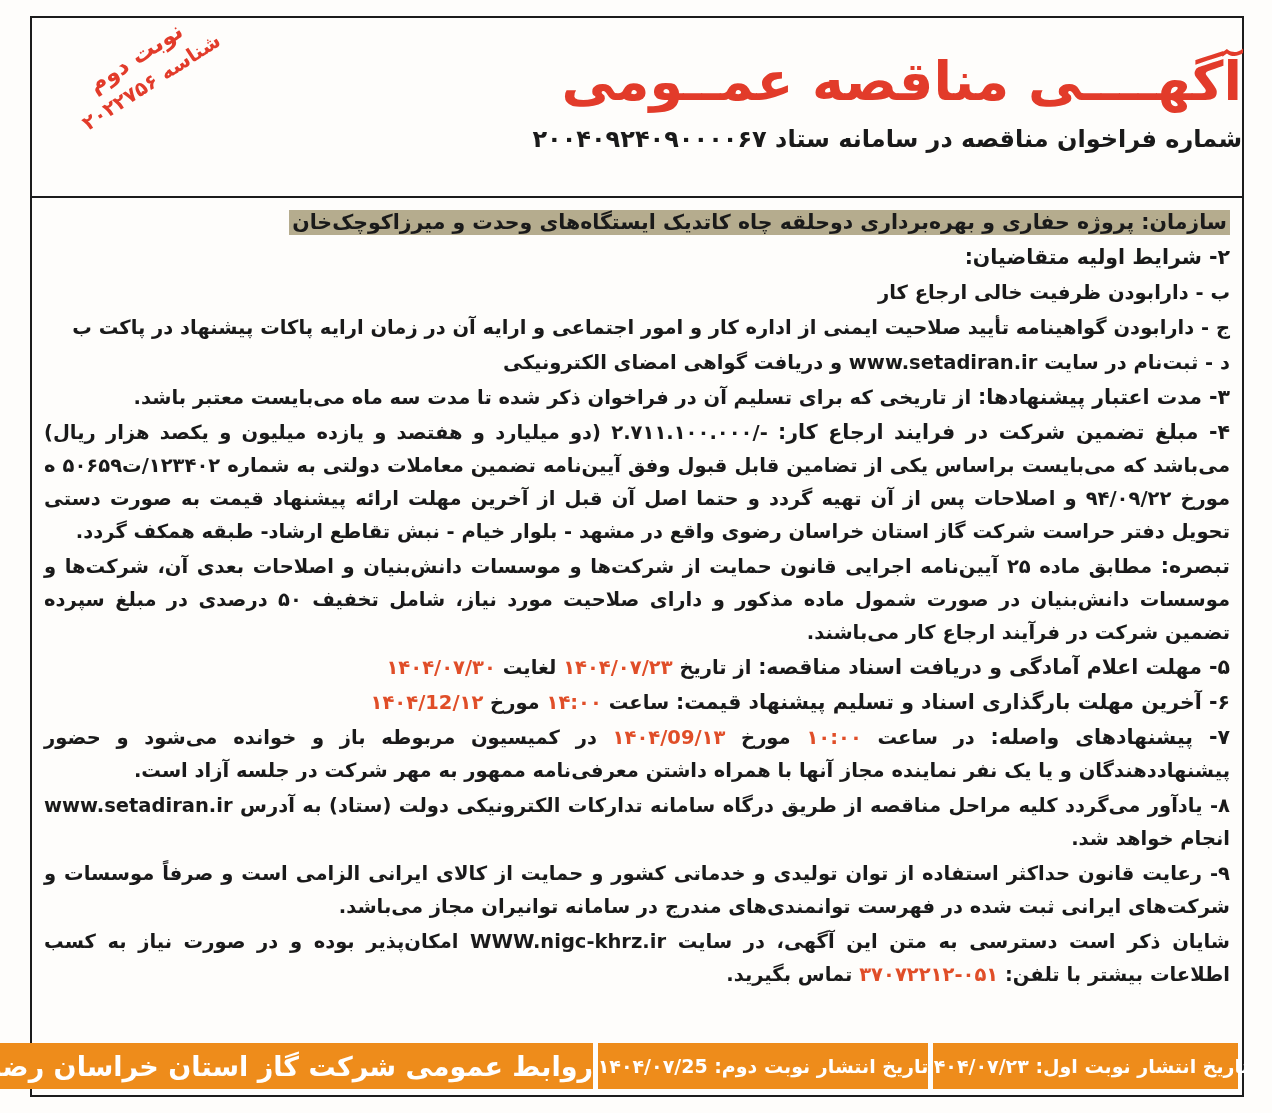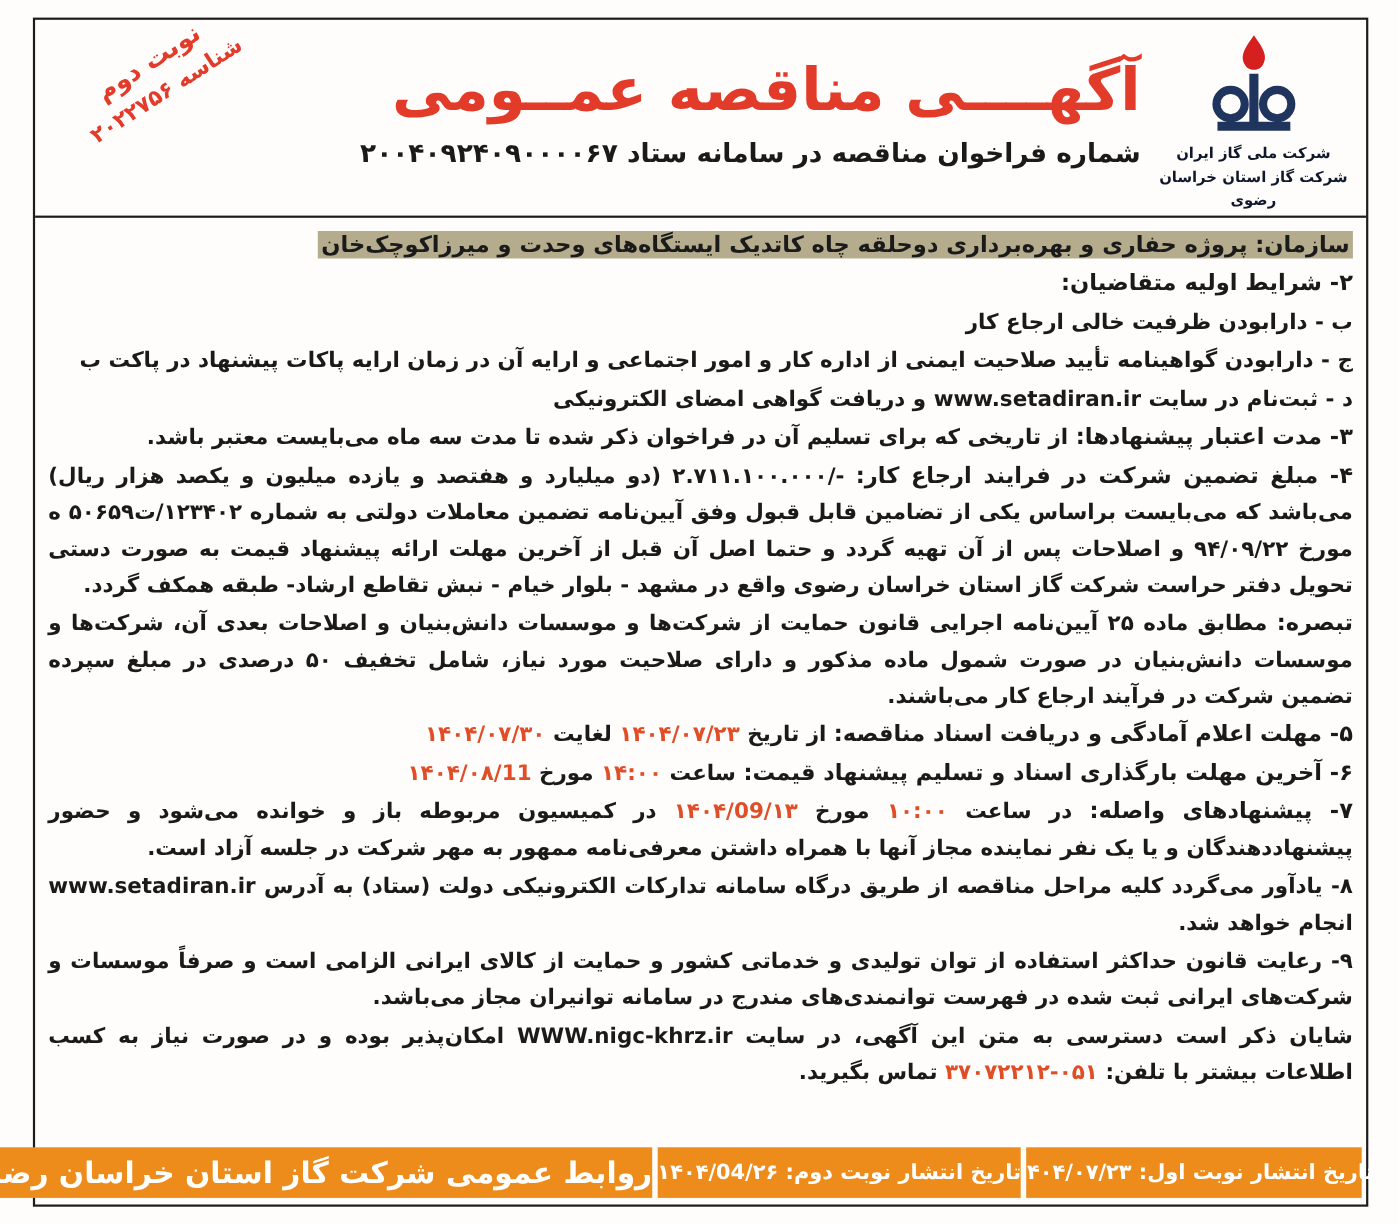--- a/index.html
+++ b/index.html
@@ -87,31 +87,20 @@
 <div class="page">
   <div class="frame">
 
     <div class="header">
 
       <div class="corner-note">
         <div class="corner-line1">نوبت دوم</div>
         <div class="corner-line2">شناسه ۲۰۲۲۷۵۶</div>
       </div>
 
-      <div class="logo-block">
-        <svg class="logo-svg" width="92" height="96" viewBox="0 0 100 104" aria-hidden="true">
-          <path d="M50 2 C41 15 36 22 41 31 C44 38 56 38 59 31 C64 22 59 15 50 2 Z" style="fill:var(--flame-red,#d6201f)"></path>
-          <path d="M50 40 L50 92" style="stroke:var(--logo-navy,#20355e)" stroke-width="9" fill="none"></path>
-          <circle cx="27" cy="70" r="14" fill="none" style="stroke:var(--logo-navy,#20355e)" stroke-width="8"></circle>
-          <circle cx="73" cy="70" r="14" fill="none" style="stroke:var(--logo-navy,#20355e)" stroke-width="8"></circle>
-          <path d="M14 92 H86" style="stroke:var(--logo-navy,#20355e)" stroke-width="9" fill="none"></path>
-        </svg>
-        <div class="logo-cap">شرکت ملی گاز ایران</div>
-        <div class="logo-cap">شرکت گاز استان خراسان رضوی</div>
-      </div>
 
       <div class="title-wrap">
         <div class="main-title">آگهــــی مناقصه عمــومی</div>
         <div class="subtitle">شماره فراخوان مناقصه در سامانه ستاد ۲۰۰۴۰۹۲۴۰۹۰۰۰۰۶۷</div>
       </div>
     </div>
 
     <div class="doc-body">
 
 
@@ -130,33 +119,33 @@
         <p><span>د - ثبت‌نام در سایت </span><span class="url">www.setadiran.ir</span><span> و دریافت گواهی امضای الکترونیکی</span></p>
 
         <p><span class="lbl">۳- مدت اعتبار پیشنهادها:</span><span> از تاریخی که برای تسلیم آن در فراخوان ذکر شده تا مدت سه ماه می‌بایست معتبر باشد.</span></p>
 
         <p><span class="lbl">۴- مبلغ تضمین شرکت در فرایند ارجاع کار:</span><span> -/۲.۷۱۱.۱۰۰.۰۰۰</span><span> (دو میلیارد و هفتصد و یازده میلیون و یکصد هزار ریال) می‌باشد که می‌بایست براساس یکی از تضامین قابل قبول وفق آیین‌نامه تضمین معاملات دولتی به شماره ۱۲۳۴۰۲/ت۵۰۶۵۹ ه مورخ ۹۴/۰۹/۲۲ و اصلاحات پس از آن تهیه گردد و حتما اصل آن قبل از آخرین مهلت ارائه پیشنهاد قیمت به صورت دستی تحویل دفتر حراست شرکت گاز استان خراسان رضوی واقع در مشهد - بلوار خیام - نبش تقاطع ارشاد- طبقه همکف گردد.</span></p>
 
         <p><span class="lbl">تبصره:</span><span> مطابق ماده ۲۵ آیین‌نامه اجرایی قانون حمایت از شرکت‌ها و موسسات دانش‌بنیان و اصلاحات بعدی آن، شرکت‌ها و موسسات دانش‌بنیان در صورت شمول ماده مذکور و دارای صلاحیت مورد نیاز، شامل تخفیف ۵۰ درصدی در مبلغ سپرده تضمین شرکت در فرآیند ارجاع کار می‌باشند.</span></p>
 
         <p><span class="lbl">۵- مهلت اعلام آمادگی و دریافت اسناد مناقصه:</span><span> از تاریخ </span><span class="red">۱۴۰۴/۰۷/۲۳</span><span> لغایت </span><span class="red">۱۴۰۴/۰۷/۳۰</span></p>
 
-        <p><span class="lbl">۶- آخرین مهلت بارگذاری اسناد و تسلیم پیشنهاد قیمت:</span><span> ساعت </span><span class="red">۱۴:۰۰</span><span> مورخ </span><span class="red">۱۴۰۴/۰۸/11</span></p>
+        <p><span class="lbl">۶- آخرین مهلت بارگذاری اسناد و تسلیم پیشنهاد قیمت:</span><span> ساعت </span><span class="red">۱۴:۰۰</span><span> مورخ </span><span class="red">۱۴۰۴/12/۱۲</span></p>
 
         <p><span class="lbl">۷- پیشنهادهای واصله:</span><span> در ساعت </span><span class="red">۱۰:۰۰</span><span> مورخ </span><span class="red">۱۴۰۴/09/۱۳</span><span> در کمیسیون مربوطه باز و خوانده می‌شود و حضور پیشنهاددهندگان و یا یک نفر نماینده مجاز آنها با همراه داشتن معرفی‌نامه ممهور به مهر شرکت در جلسه آزاد است.</span></p>
 
         <p><span>۸- یادآور می‌گردد کلیه مراحل مناقصه از طریق درگاه سامانه تدارکات الکترونیکی دولت (ستاد) به آدرس </span><span class="url">www.setadiran.ir</span><span> انجام خواهد شد.</span></p>
 
         <p><span>۹- رعایت قانون حداکثر استفاده از توان تولیدی و خدماتی کشور و حمایت از کالای ایرانی الزامی است و صرفاً موسسات و شرکت‌های ایرانی ثبت شده در فهرست توانمندی‌های مندرج در سامانه توانیران مجاز می‌باشد.</span></p>
 
         <p><span>شایان ذکر است دسترسی به متن این آگهی، در سایت </span><span class="url">WWW.nigc-khrz.ir</span><span> امکان‌پذیر بوده و در صورت نیاز به کسب اطلاعات بیشتر با تلفن: </span><span class="red">۰۵۱-۳۷۰۷۲۲۱۲</span><span> تماس بگیرید.</span></p>
 
       </div>
     </div>
 
     <div class="footer">
       <div class="f-cell f-first">تاریخ انتشار نوبت اول: ۱۴۰۴/۰۷/۲۳</div>
-      <div class="f-cell f-second">تاریخ انتشار نوبت دوم: ۱۴۰۴/04/۲۶</div>
+      <div class="f-cell f-second">تاریخ انتشار نوبت دوم: ۱۴۰۴/۰۷/25</div>
       <div class="f-cell f-pr">روابط عمومی شرکت گاز استان خراسان رضوی</div>
     </div>
 
   </div>
 </div>
 
 </body></html>

